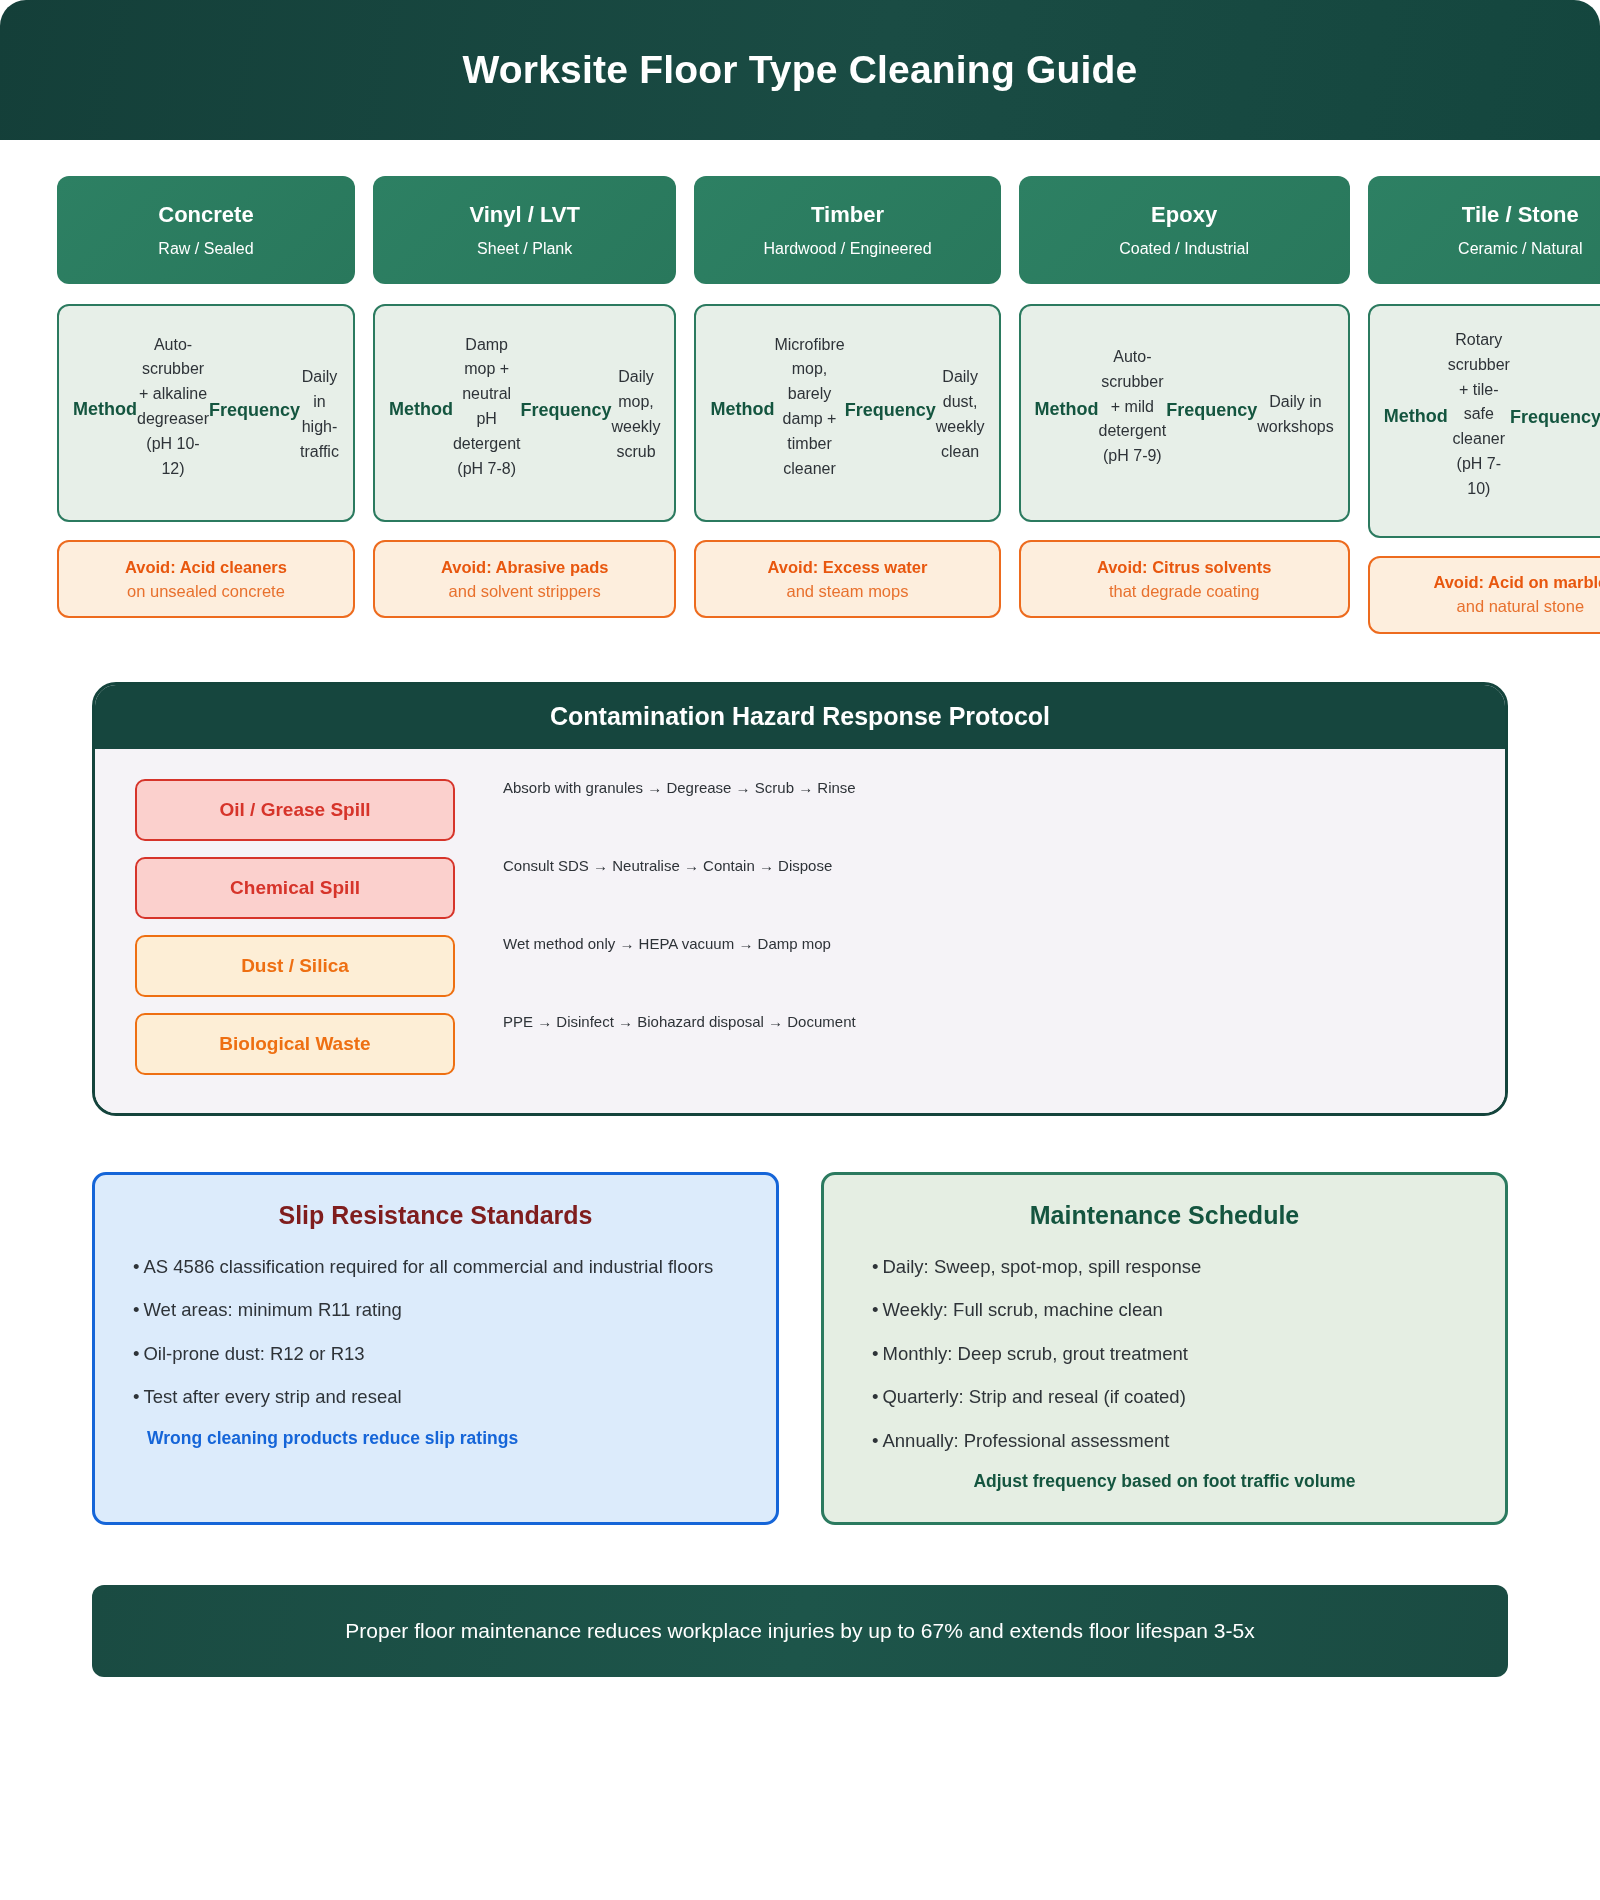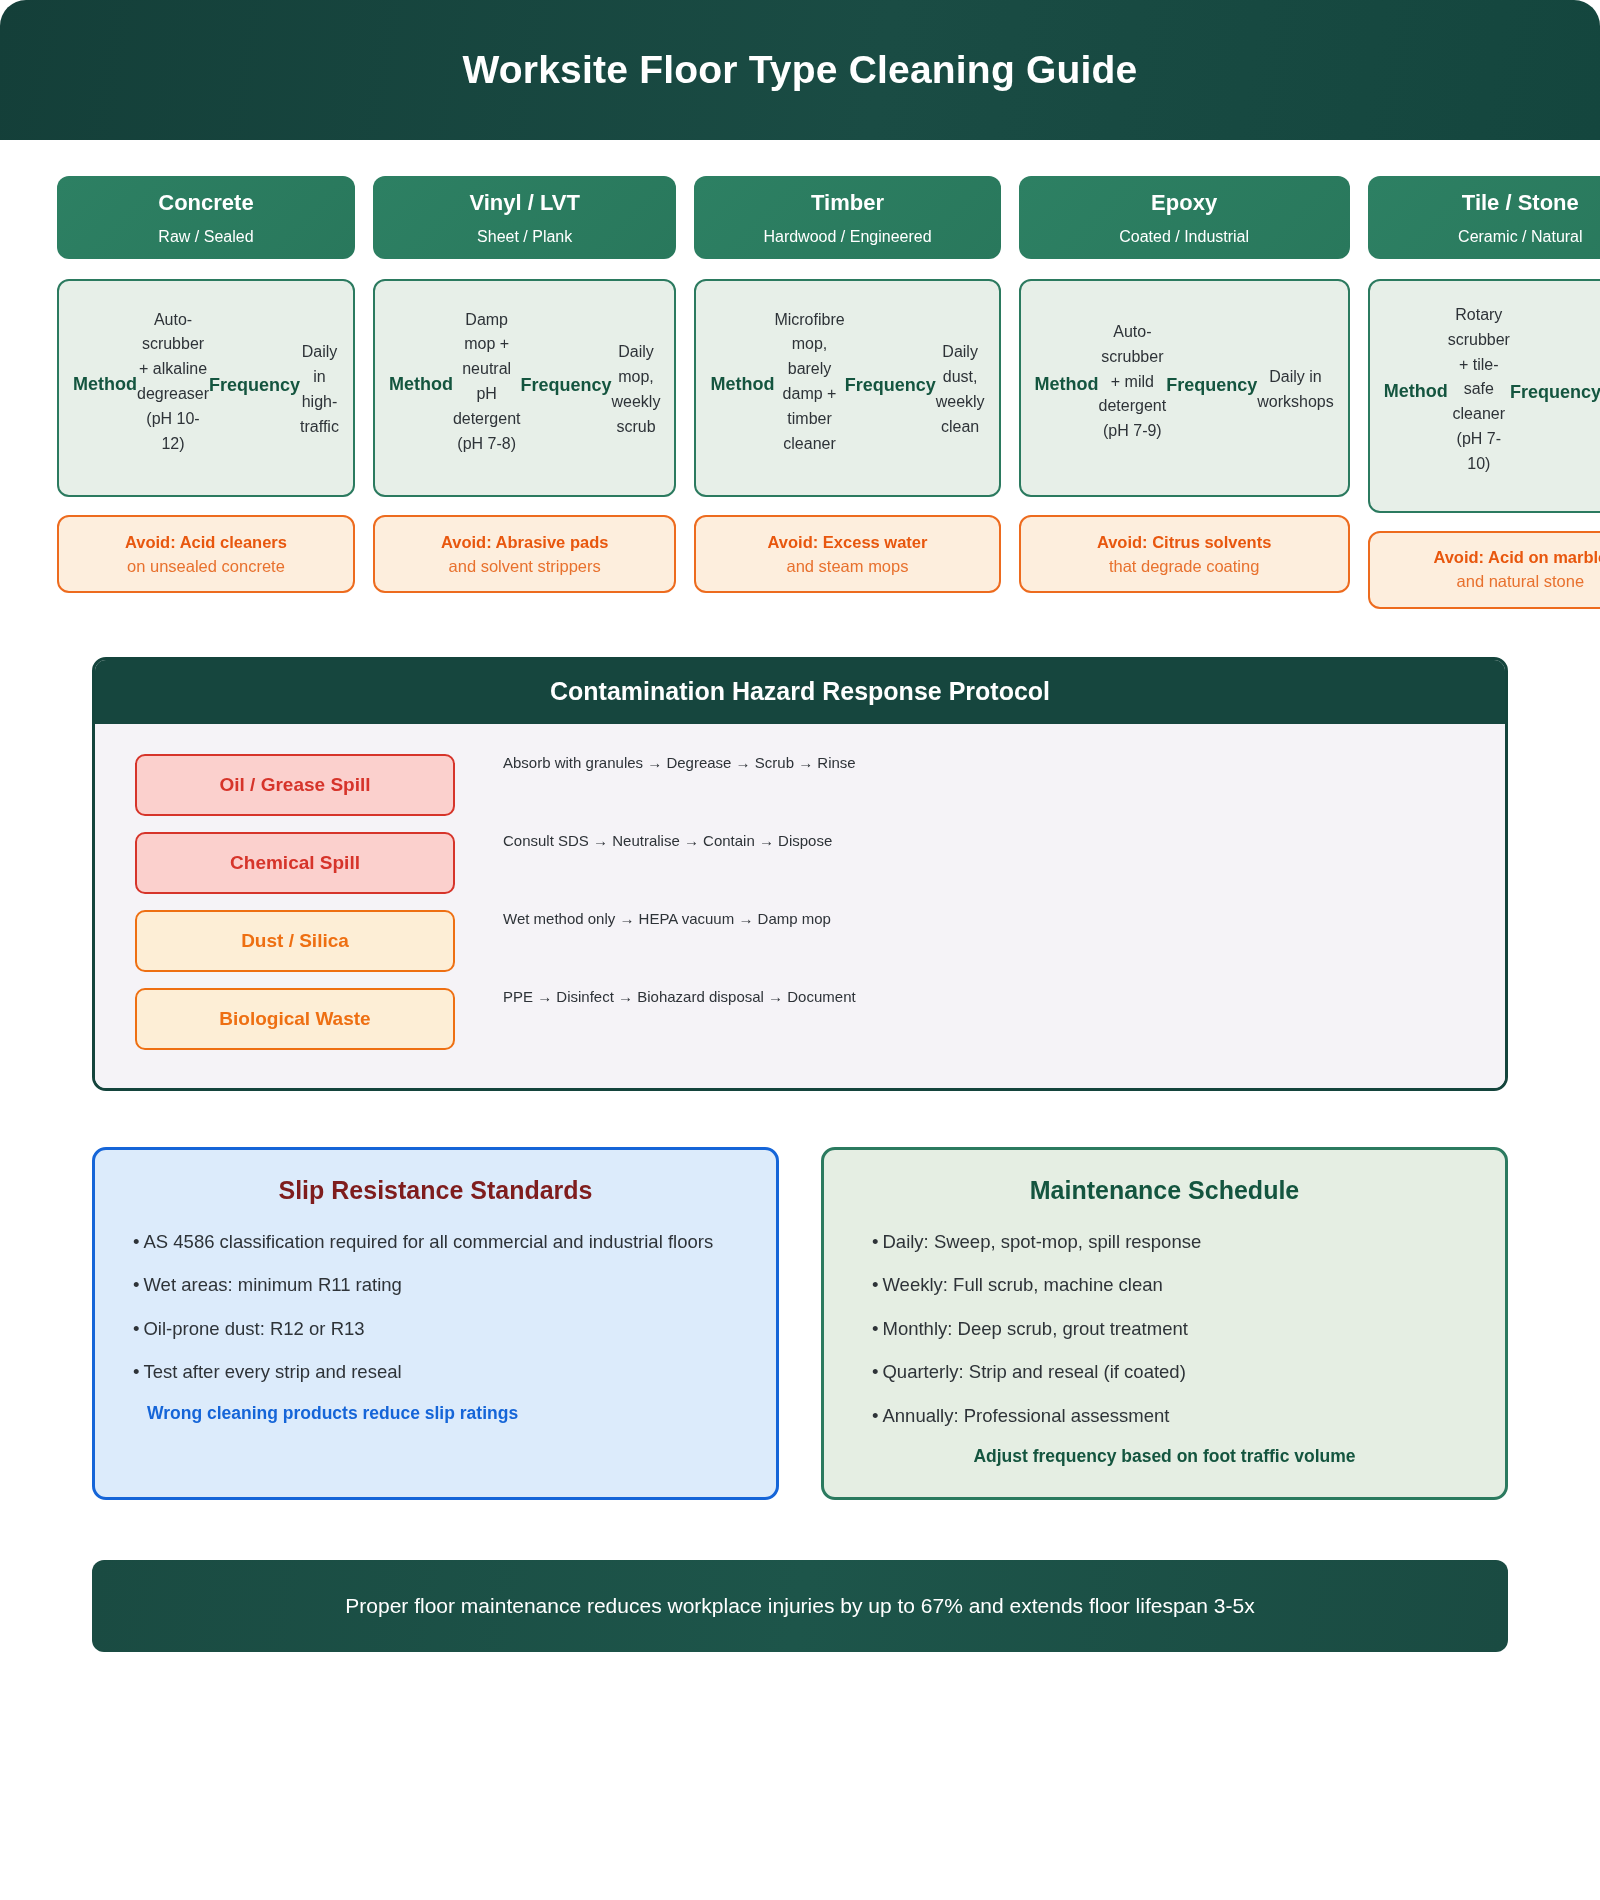--- a/index.html
+++ b/index.html
@@ -40,21 +40,21 @@
   .floor-grid {
     display: grid;
     grid-template-columns: repeat(5, 1fr);
     gap: 18px;
     padding: 36px 57px 0 57px;
   }
 
   .floor-head {
     background: linear-gradient(135deg, #2d8063 0%, #29785c 100%);
     border-radius: 12px;
-    height: 83px;
+    height: 108px;
     display: flex;
     flex-direction: column;
     align-items: center;
     justify-content: center;
     gap: 12px;
     color: #ffffff;
   }
   .floor-head .fh-name { font-size: 22px; font-weight: bold; }
   .floor-head .fh-sub  { font-size: 16px; font-weight: normal; }
 
@@ -98,21 +98,21 @@
     text-align: center;
     gap: 5px;
   }
   .avoid-card .av-head { font-size: 16.5px; font-weight: bold; color: #e8570e; }
   .avoid-card .av-sub  { font-size: 16.5px; color: #e8712e; }
 
   
   .protocol {
     margin: 48px 92px 0 92px;
     border: 3px solid #14443c;
-    border-radius: 14px;
+    border-radius: 24px;
     overflow: hidden;
     background: #f5f3f7;
   }
   .protocol-header {
     background: #16463e;
     height: 64px;
     display: flex;
     align-items: center;
     justify-content: center;
   }

